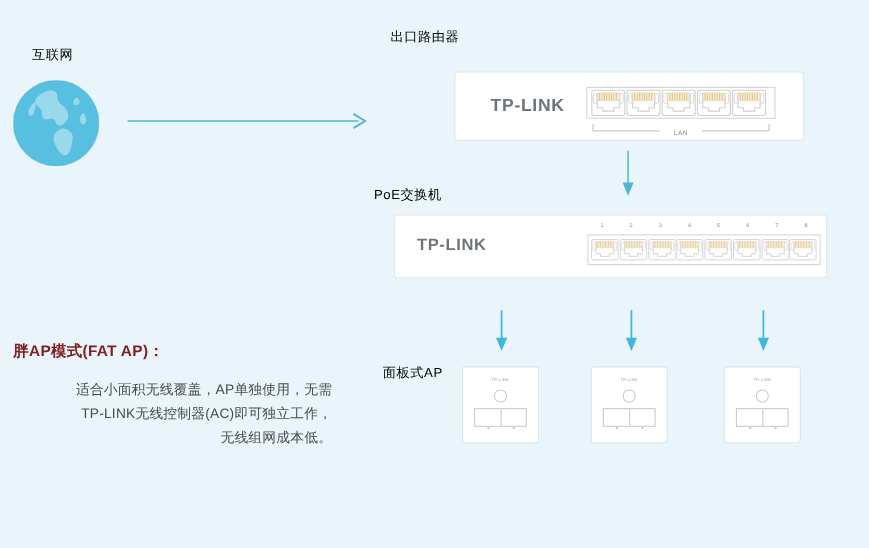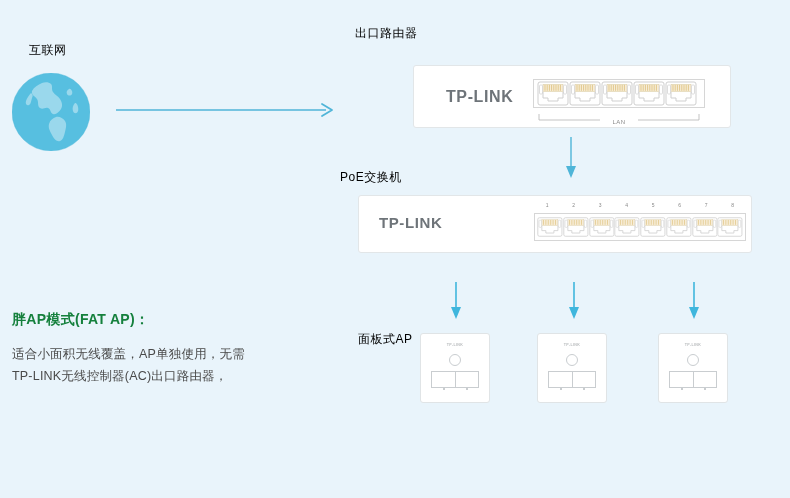--- a/index.html
+++ b/index.html
@@ -17,28 +17,28 @@
   .node-label{
     font-size:12px;color:#000000;letter-spacing:.5px;white-space:nowrap;
   }
 
   
   .globe-wrap{left:12px;top:73px;width:78px;height:78px;}
   .globe-svg{display:block;}
 
   
   .mode-title{
-    left:12px;top:311px;font-size:14px;font-weight:bold;color:#15803d;
+    left:12px;top:311px;font-size:14px;font-weight:bold;color:#7f1d1d;
     letter-spacing:.3px;white-space:nowrap;
   }
   .mode-body{
     left:12px;top:343px;width:290px;font-size:12.5px;color:#4a4a4a;
     line-height:22px;letter-spacing:.2px;
   }
-  .mode-body div{white-space:nowrap;}
+  .mode-body div{white-space:nowrap;text-align:right;}
 
   
   .device{
     background:#ffffff;border:1px solid #e2e6e8;border-radius:3px;
     box-sizing:border-box;
   }
   .tplink-logo{
     font-size:16px;font-weight:bold;color:#6e7479;letter-spacing:.6px;
     white-space:nowrap;font-family:"Liberation Sans","DejaVu Sans",sans-serif;
   }
@@ -390,21 +390,21 @@
       <polygon points="8,37 3,25 13,25" fill="#3fb6dd"></polygon>
     </svg>
   </div>
   <div class="abs arrow" style="left:686px;top:282px;">
     <svg width="16" height="38" viewBox="0 0 16 38">
       <line x1="8" y1="0" x2="8" y2="27" stroke="#3fb6dd" stroke-width="1.6"></line>
       <polygon points="8,37 3,25 13,25" fill="#3fb6dd"></polygon>
     </svg>
   </div>
 
-  <div class="abs node-label" style="left:358px;top:331px;">面板式AP</div>
+  <div class="abs node-label" style="left:348px;top:331px;">面板式AP</div>
 
   <div class="ap-panel" style="left:420px;top:333px;width:70px;height:70px;">
     <div class="ap-logo">TP-LINK</div>
     <div class="ap-led"></div>
     <div class="ap-ports">
       <div class="ap-port">
           <i></i>
         </div>
       <div class="ap-port">
           <i></i>
@@ -435,16 +435,17 @@
       <div class="ap-port">
           <i></i>
         </div>
     </div>
   </div>
 
   <div class="abs mode-title">胖AP模式(FAT AP)：</div>
 
   <div class="abs mode-body">
     <div>适合小面积无线覆盖，AP单独使用，无需</div>
-    <div>TP-LINK无线控制器(AC)出口路由器，</div>
+    <div>TP-LINK无线控制器(AC)即可独立工作，</div>
+    <div>无线组网成本低。</div>
   </div>
 
 </div>
 
 </body></html>

